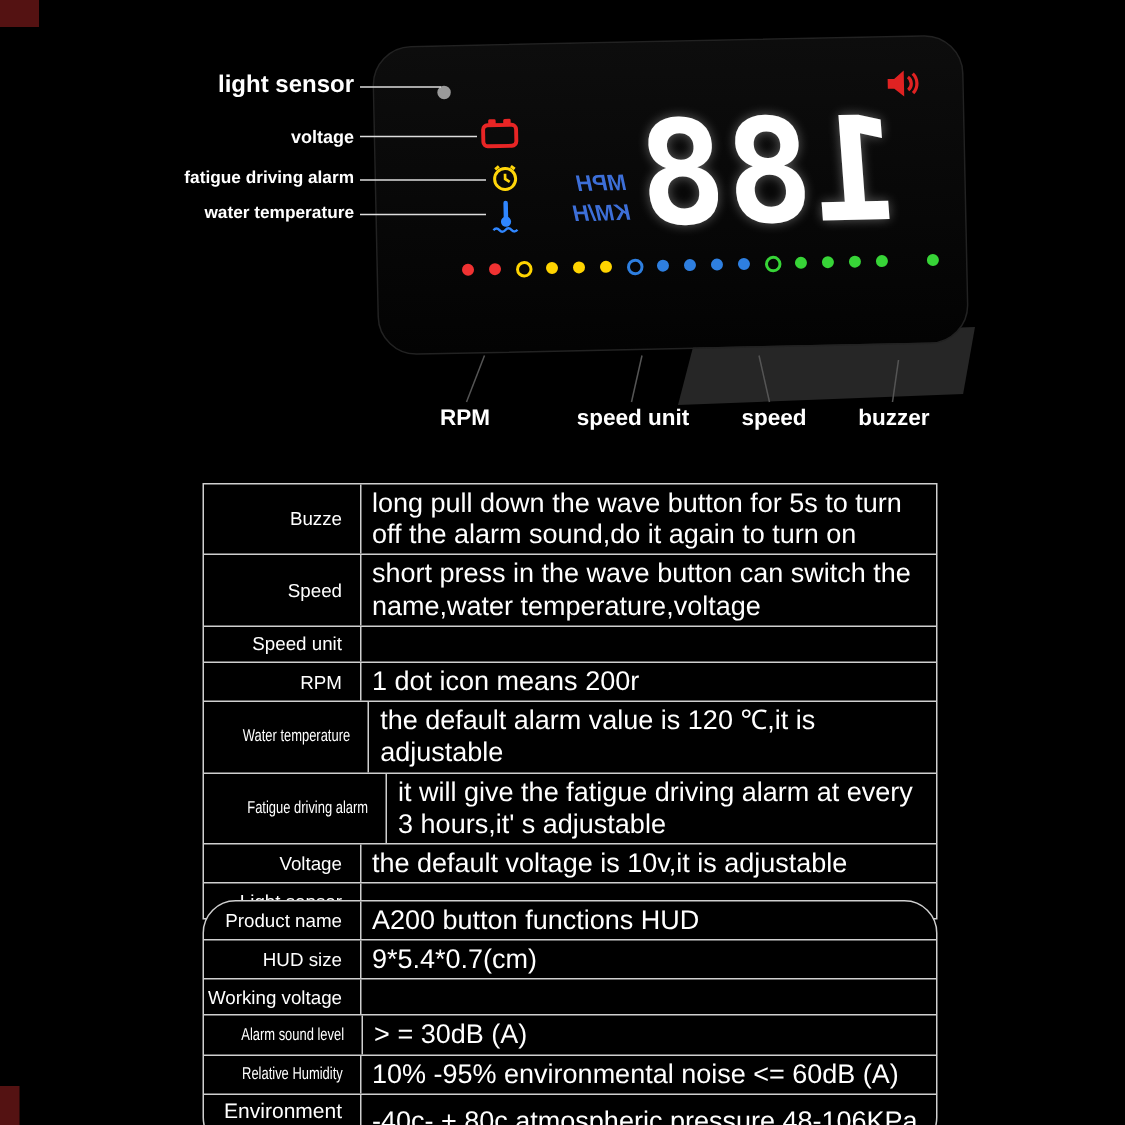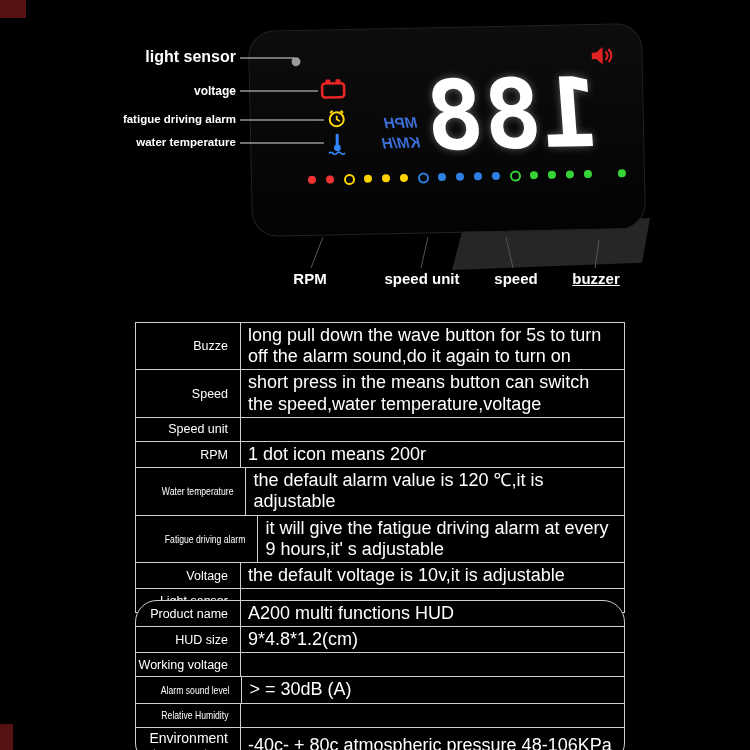--- a/index.html
+++ b/index.html
@@ -16,21 +16,21 @@
   .co-label { position:absolute; font-weight:bold; text-align:right; color:#fff; z-index:3; }
   .co-light   { left:100px; top:48px;  width:136px; font-size:16px; }
   .co-volt    { left:120px; top:84px;  width:116px; font-size:12px; }
   .co-fatigue { left:100px; top:113px; width:136px; font-size:11.5px; }
   .co-water   { left:108px; top:136px; width:128px; font-size:11.5px; }
 
   .b-label { position:absolute; top:270px; height:22px; font-weight:bold; font-size:15px; text-align:center; color:#fff; z-index:3; }
   .b-rpm   { left:283px; width:54px; }
   .b-unit  { left:373px; width:98px; }
   .b-speed { left:486px; width:60px; }
-  .b-buzz  { left:564px; width:64px;text-decoration:underline; }
+  .b-buzz  { left:564px; width:64px; }
 
   #device-base { position:absolute; left:452px; top:218px; width:198px; height:52px;
     background:#262626; clip-path:polygon(6% 12%, 100% 0%, 96% 86%, 0% 100%); z-index:1; }
 
   #device { position:absolute; left:250px; top:27px; width:394px; height:206px;
     background:linear-gradient(180deg,#0d0d0d,#030303); border:1px solid #222;
     border-radius:26px; transform:rotate(-1.2deg); z-index:2; }
 
   .sensor-dot { position:absolute; left:42px; top:26px; width:9px; height:9px;
     border-radius:50%; background:#9a9a9a; }
@@ -157,21 +157,21 @@
     <div class="trow">
       <div class="tlabel">
           <span class="lt">Buzze</span>
         </div>
       <div class="tvalue">long pull down the wave button for 5s to turn off the alarm sound,do it again to turn on</div>
     </div>
     <div class="trow">
       <div class="tlabel">
           <span class="lt">Speed</span>
         </div>
-      <div class="tvalue">short press in the means button can switch the speed,water temperature,voltage</div>
+      <div class="tvalue">short press in the wave button can switch the name,water temperature,voltage</div>
     </div>
     <div class="trow">
       <div class="tlabel">
           <span class="lt">Speed unit</span>
         </div>
     </div>
     <div class="trow">
       <div class="tlabel">
           <span class="lt">RPM</span>
         </div>
@@ -180,63 +180,64 @@
     <div class="trow">
       <div class="tlabel">
           <span class="lt cond">Water temperature</span>
         </div>
       <div class="tvalue">the default alarm value is 120 ℃,it is adjustable</div>
     </div>
     <div class="trow">
       <div class="tlabel">
           <span class="lt cond">Fatigue driving alarm</span>
         </div>
-      <div class="tvalue">it will give the fatigue driving alarm at every 9 hours,it' s adjustable</div>
+      <div class="tvalue">it will give the fatigue driving alarm at every 3 hours,it' s adjustable</div>
     </div>
     <div class="trow">
       <div class="tlabel">
           <span class="lt">Voltage</span>
         </div>
       <div class="tvalue">the default voltage is 10v,it is adjustable</div>
     </div>
     <div class="trow">
       <div class="tlabel">
           <span class="lt">Light sensor</span>
         </div>
     </div>
   </div>
 
   <div class="tbl" id="table2">
     <div class="trow">
       <div class="tlabel">
           <span class="lt">Product name</span>
         </div>
-      <div class="tvalue">A200 multi functions HUD</div>
+      <div class="tvalue">A200 button functions HUD</div>
     </div>
     <div class="trow">
       <div class="tlabel">
           <span class="lt">HUD size</span>
         </div>
-      <div class="tvalue">9*4.8*1.2(cm)</div>
+      <div class="tvalue">9*5.4*0.7(cm)</div>
     </div>
     <div class="trow">
       <div class="tlabel">
           <span class="lt">Working voltage</span>
         </div>
     </div>
     <div class="trow">
       <div class="tlabel">
           <span class="lt cond">Alarm sound level</span>
         </div>
       <div class="tvalue">&gt; = 30dB (A)</div>
     </div>
     <div class="trow">
       <div class="tlabel">
           <span class="lt cond">Relative Humidity</span>
         </div>
+      <div class="tvalue">10% -95% environmental noise &lt;= 60dB (A)</div>
     </div>
     <div class="trow">
       <div class="tlabel">
           <span class="lt cond2">Environment temperature</span>
         </div>
       <div class="tvalue">-40c- + 80c atmospheric pressure 48-106KPa</div>
     </div>
   </div>
 
 </div>

